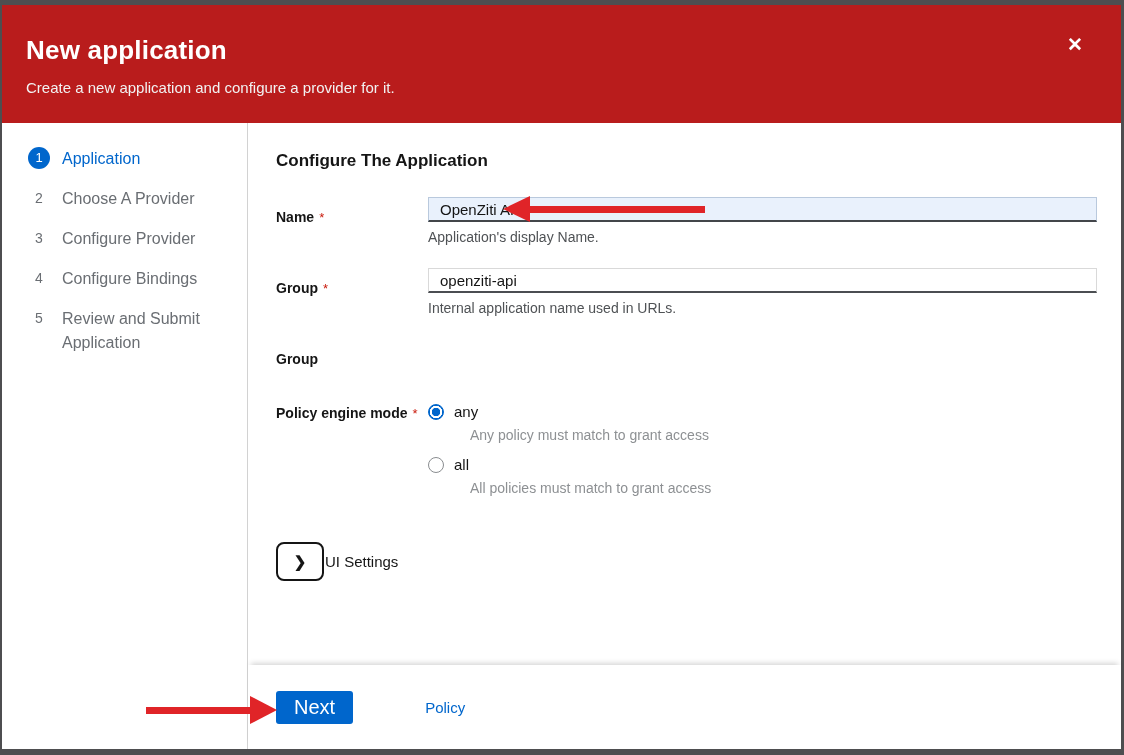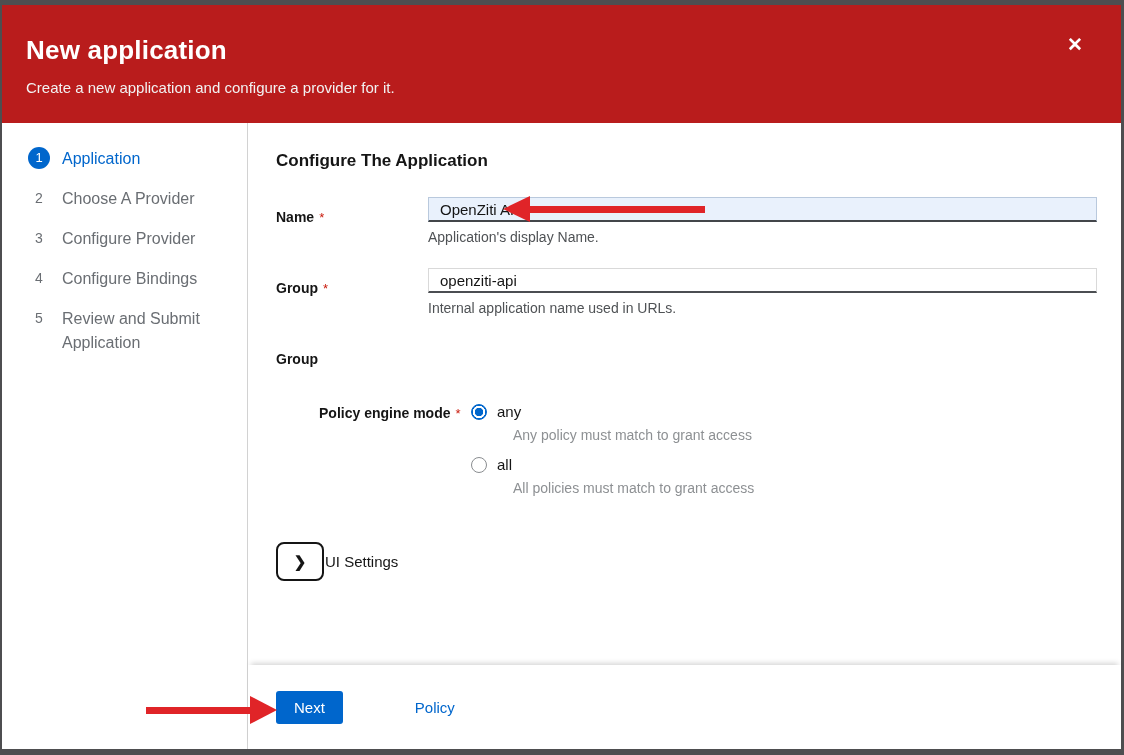--- a/index.html
+++ b/index.html
@@ -120,21 +120,21 @@
   .form-row { display: flex; margin-bottom: 23px; }
   .form-label {
     width: 152px;
     flex: none;
     padding-top: 12px;
     font-size: 14px;
     font-weight: 700;
     color: #151515;
     line-height: 16px;
   }
-  .form-label.top-align { padding-top: 2px; margin-left: 43px; }
+  .form-label.top-align { padding-top: 2px; }
   .required {
     color: #c9190b;
     margin-left: 5px;
     font-size: 13px;
     font-weight: 400;
   }
   .control-col { flex: 1; min-width: 0; }
   .text-input {
     width: 100%;
     height: 25px;
@@ -226,21 +226,21 @@
     position: relative;
     z-index: 1;
   }
   .next-button {
     background: #0066cc;
     color: #ffffff;
     border: none;
     border-radius: 3px;
     height: 33px;
     padding: 0 18px;
-    font-size: 15px;
+    font-size: 20px;
     font-family: "Liberation Sans", sans-serif;
     cursor: pointer;
   }
   .cancel-link {
     background: none;
     border: none;
     color: #0066cc;
     font-size: 15px;
     font-family: "Liberation Sans", sans-serif;
     margin-left: 66px;

